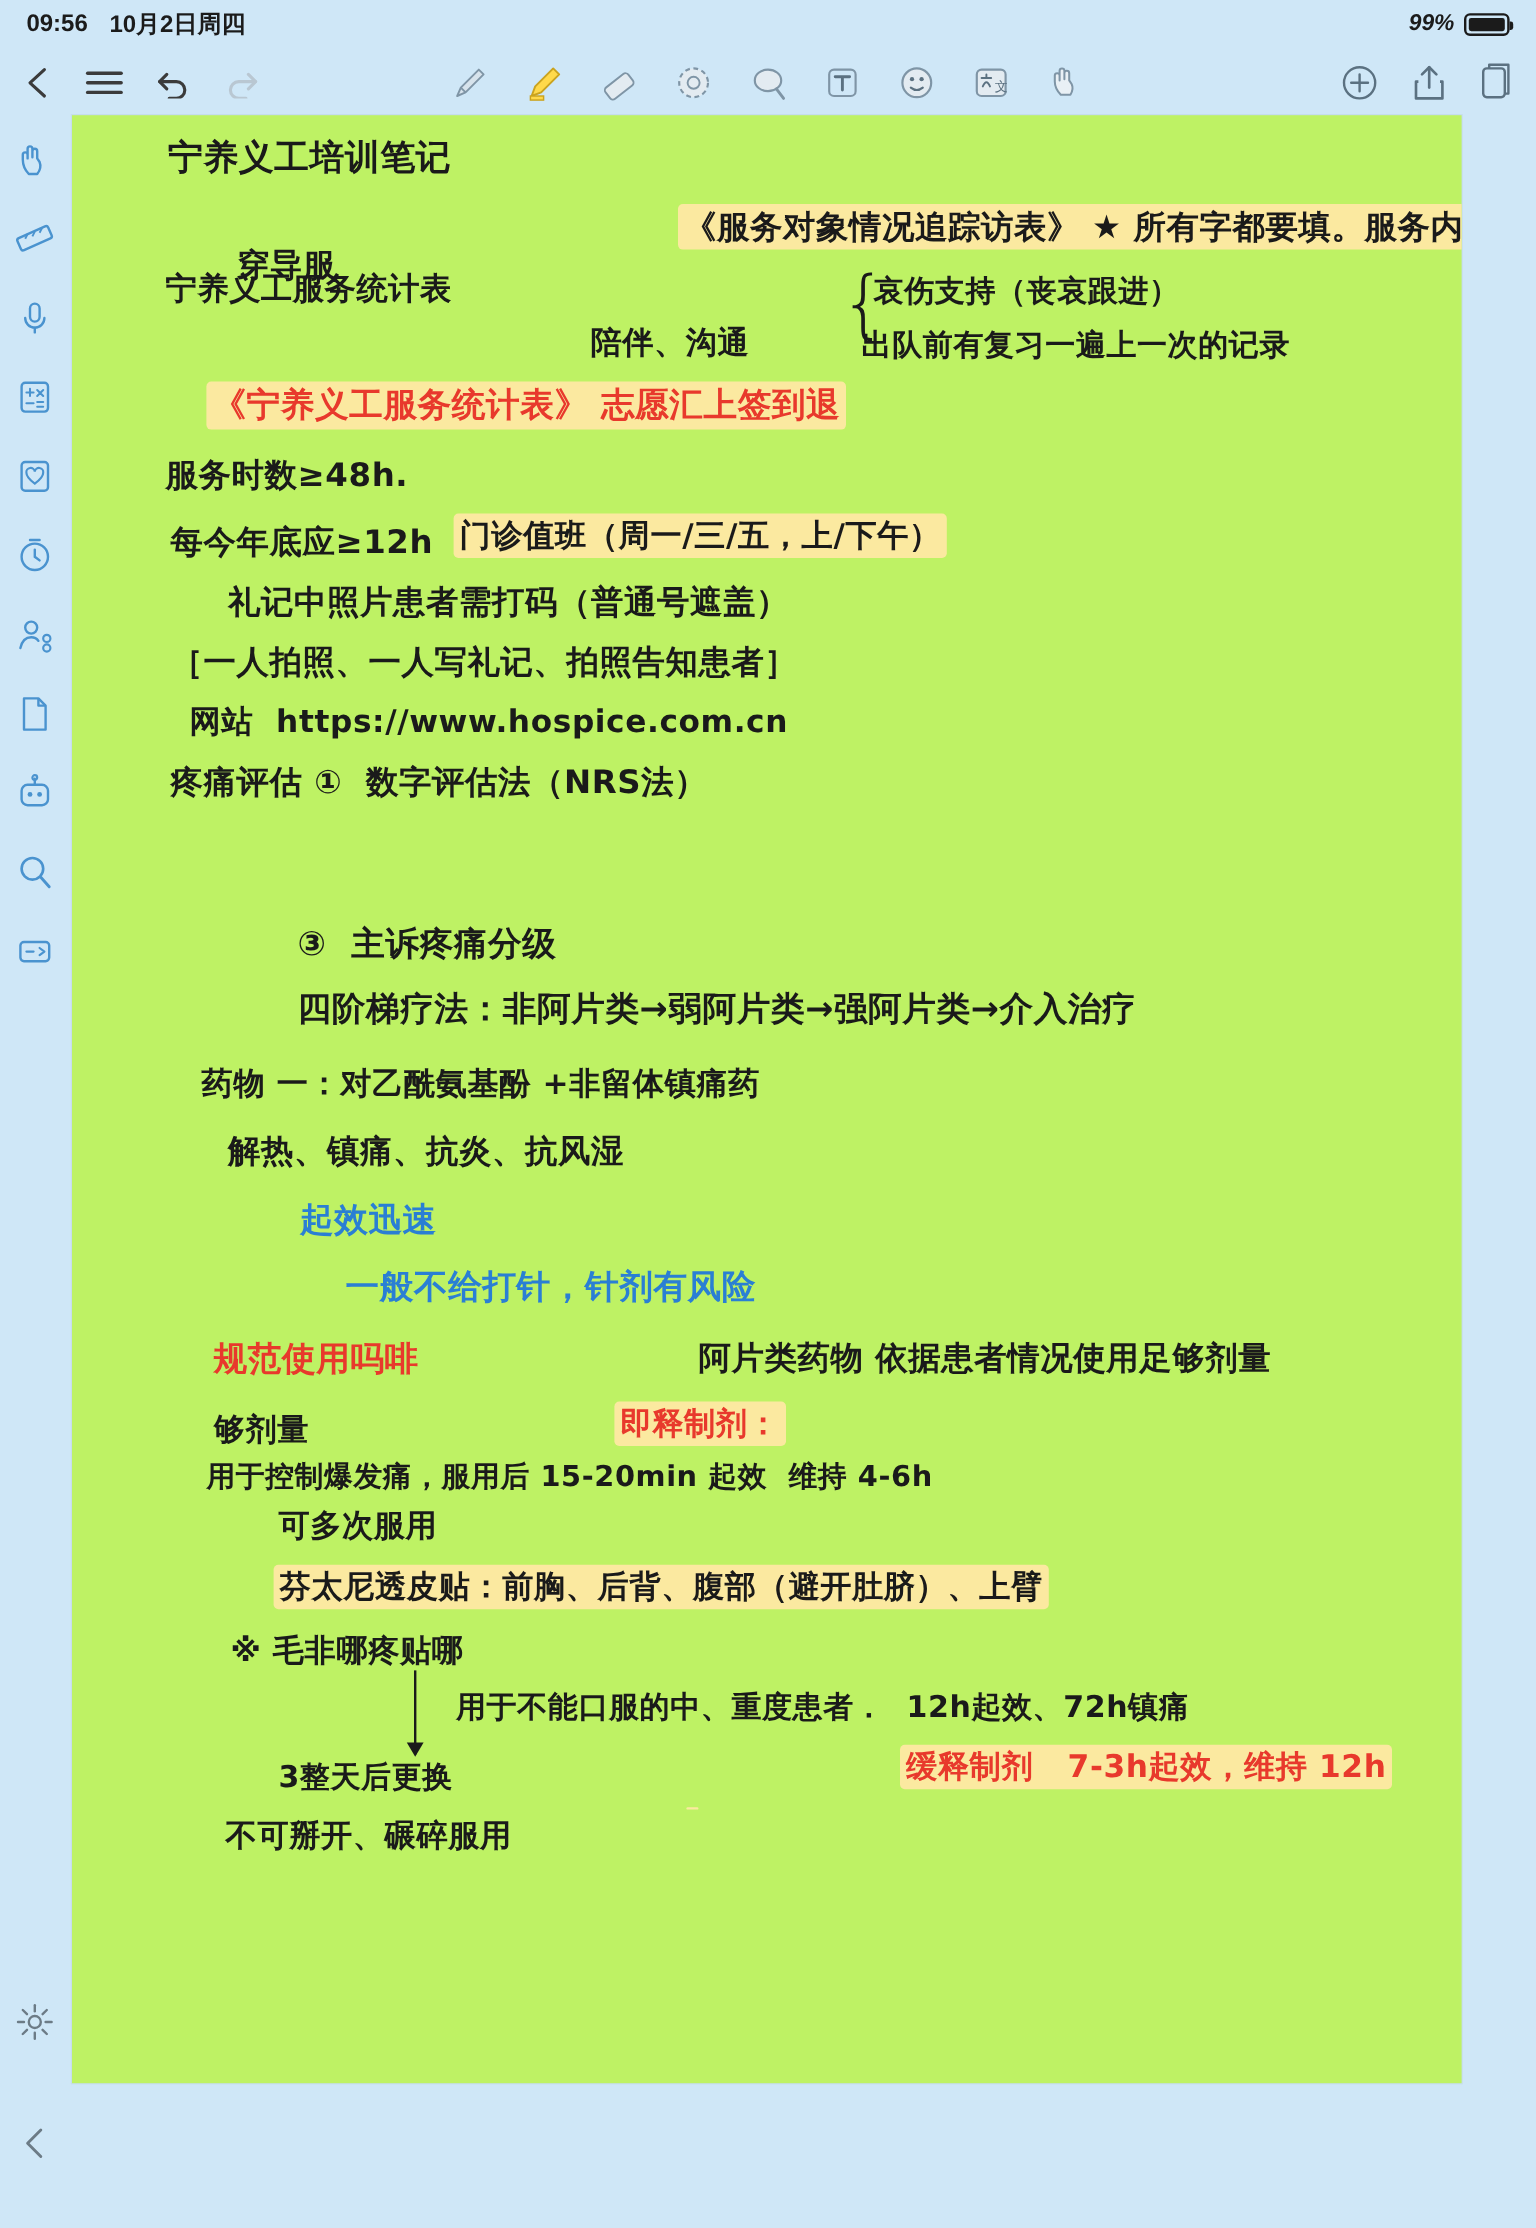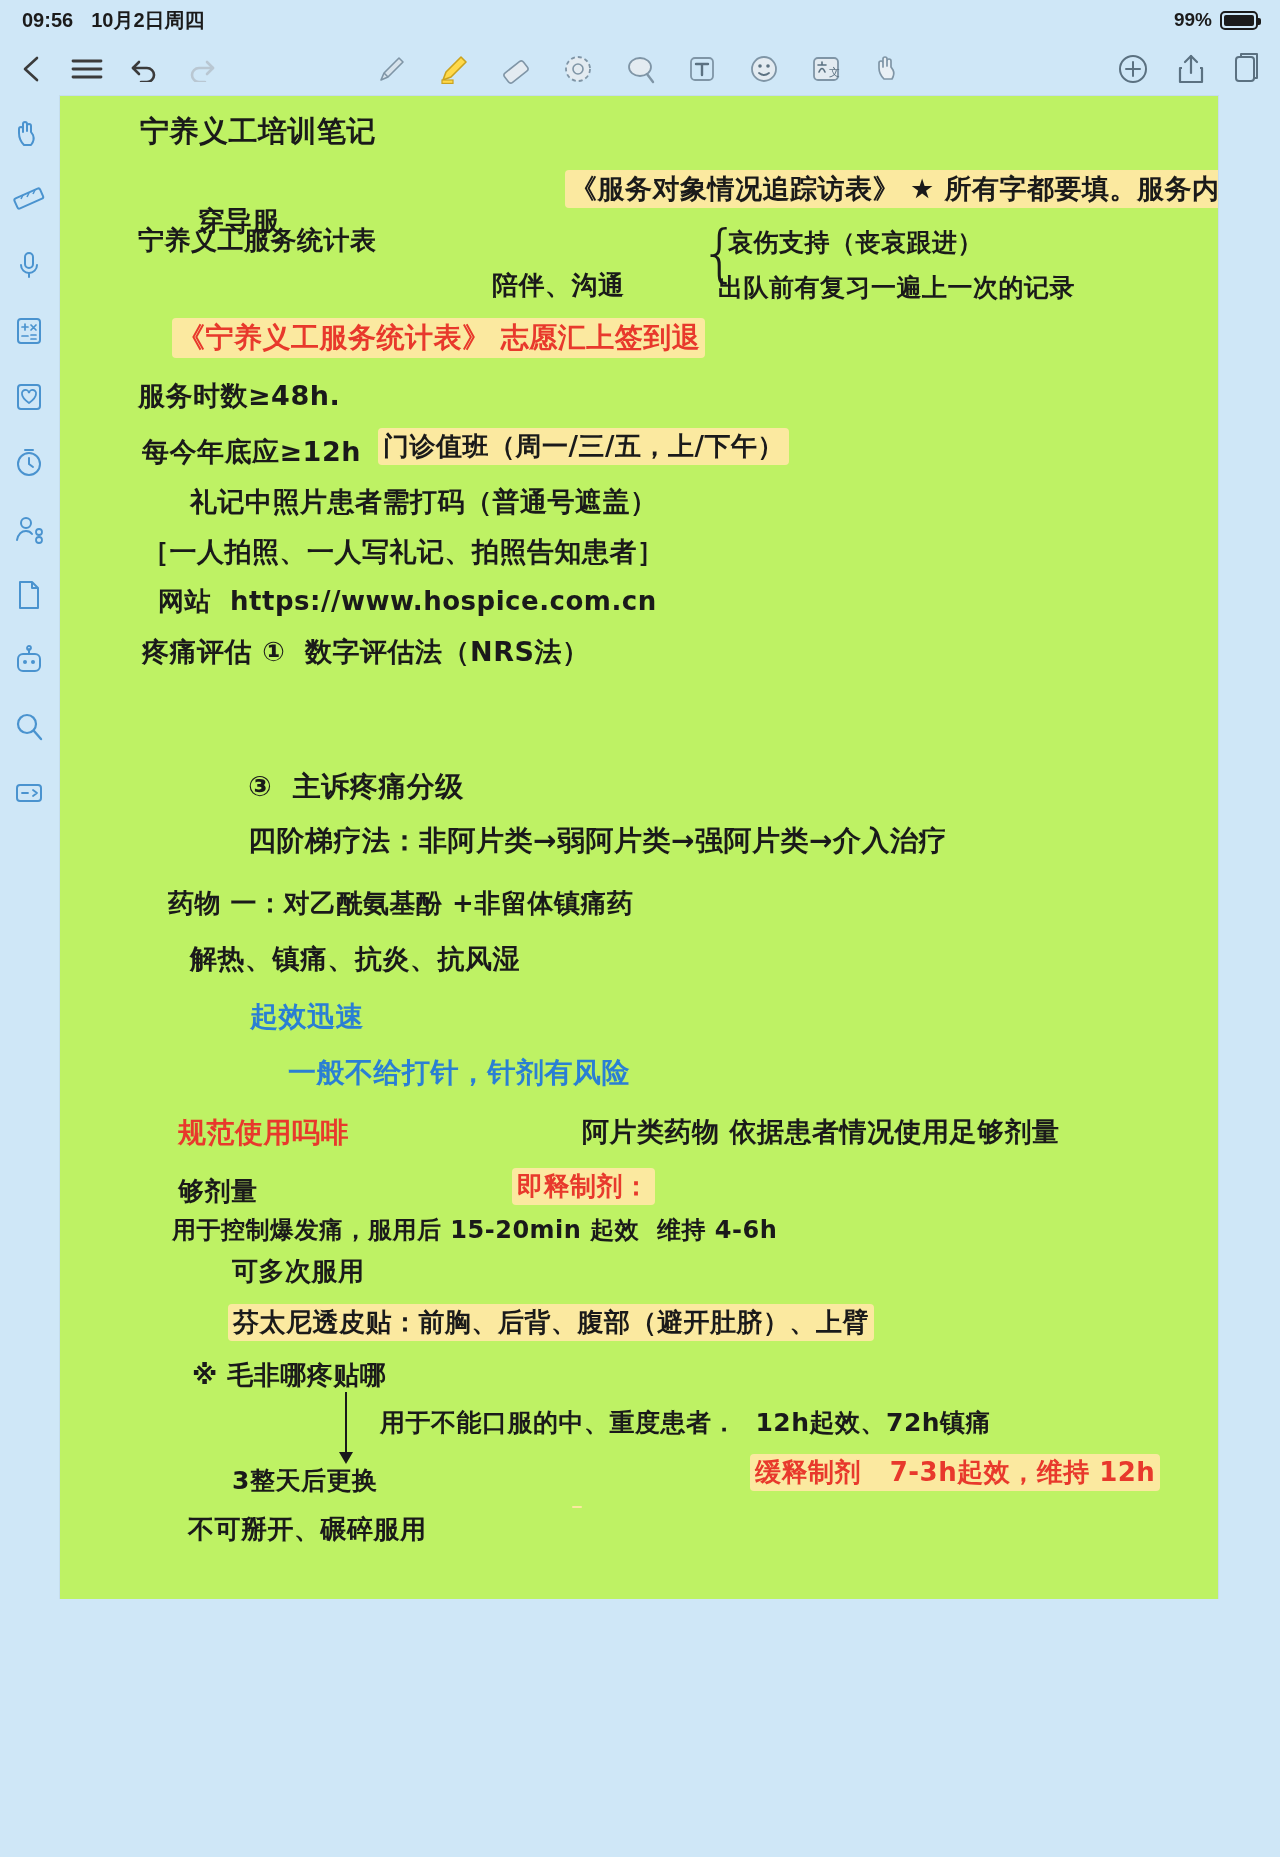--- a/index.html
+++ b/index.html
@@ -4,42 +4,42 @@
 <style>
   html, body {
     margin: 0;
     padding: 0;
     background: #cfe7f7;
     font-family: "Liberation Sans", sans-serif;
   }
   #root {
     position: relative;
     width: 1280px;
-    height: 1599px;
+    height: 1857px;
     background: #cfe7f7;
     overflow: hidden;
   }
 
   
   .statusbar {
     position: absolute;
     top: 0; left: 0;
     width: 1280px;
     height: 40px;
     display: flex;
     align-items: center;
     padding: 0 22px;
     box-sizing: border-box;
     font-size: 20px;
     color: #1b1b1b;
     font-weight: 600;
   }
   .status-left { display: flex; align-items: center; gap: 18px; }
   .status-right { margin-left: auto; display: flex; align-items: center; gap: 8px; }
-  .battery-pct { font-size: 19px; font-weight: 600; }
+  .battery-pct { font-size: 19px; font-weight: 600; font-style: italic; }
   .battery-icon {
     width: 38px; height: 19px;
     border: 2px solid #1b1b1b;
     border-radius: 5px;
     position: relative;
     box-sizing: border-box;
   }
   .battery-icon::after {
     content: "";
     position: absolute;

